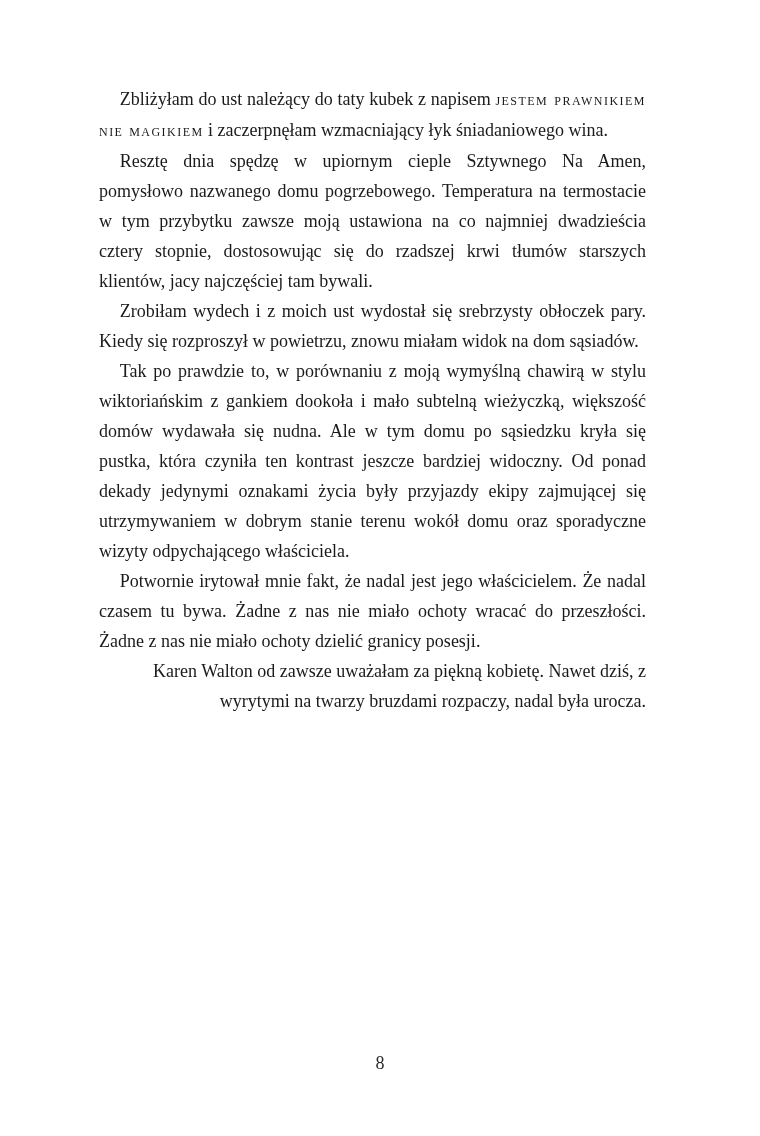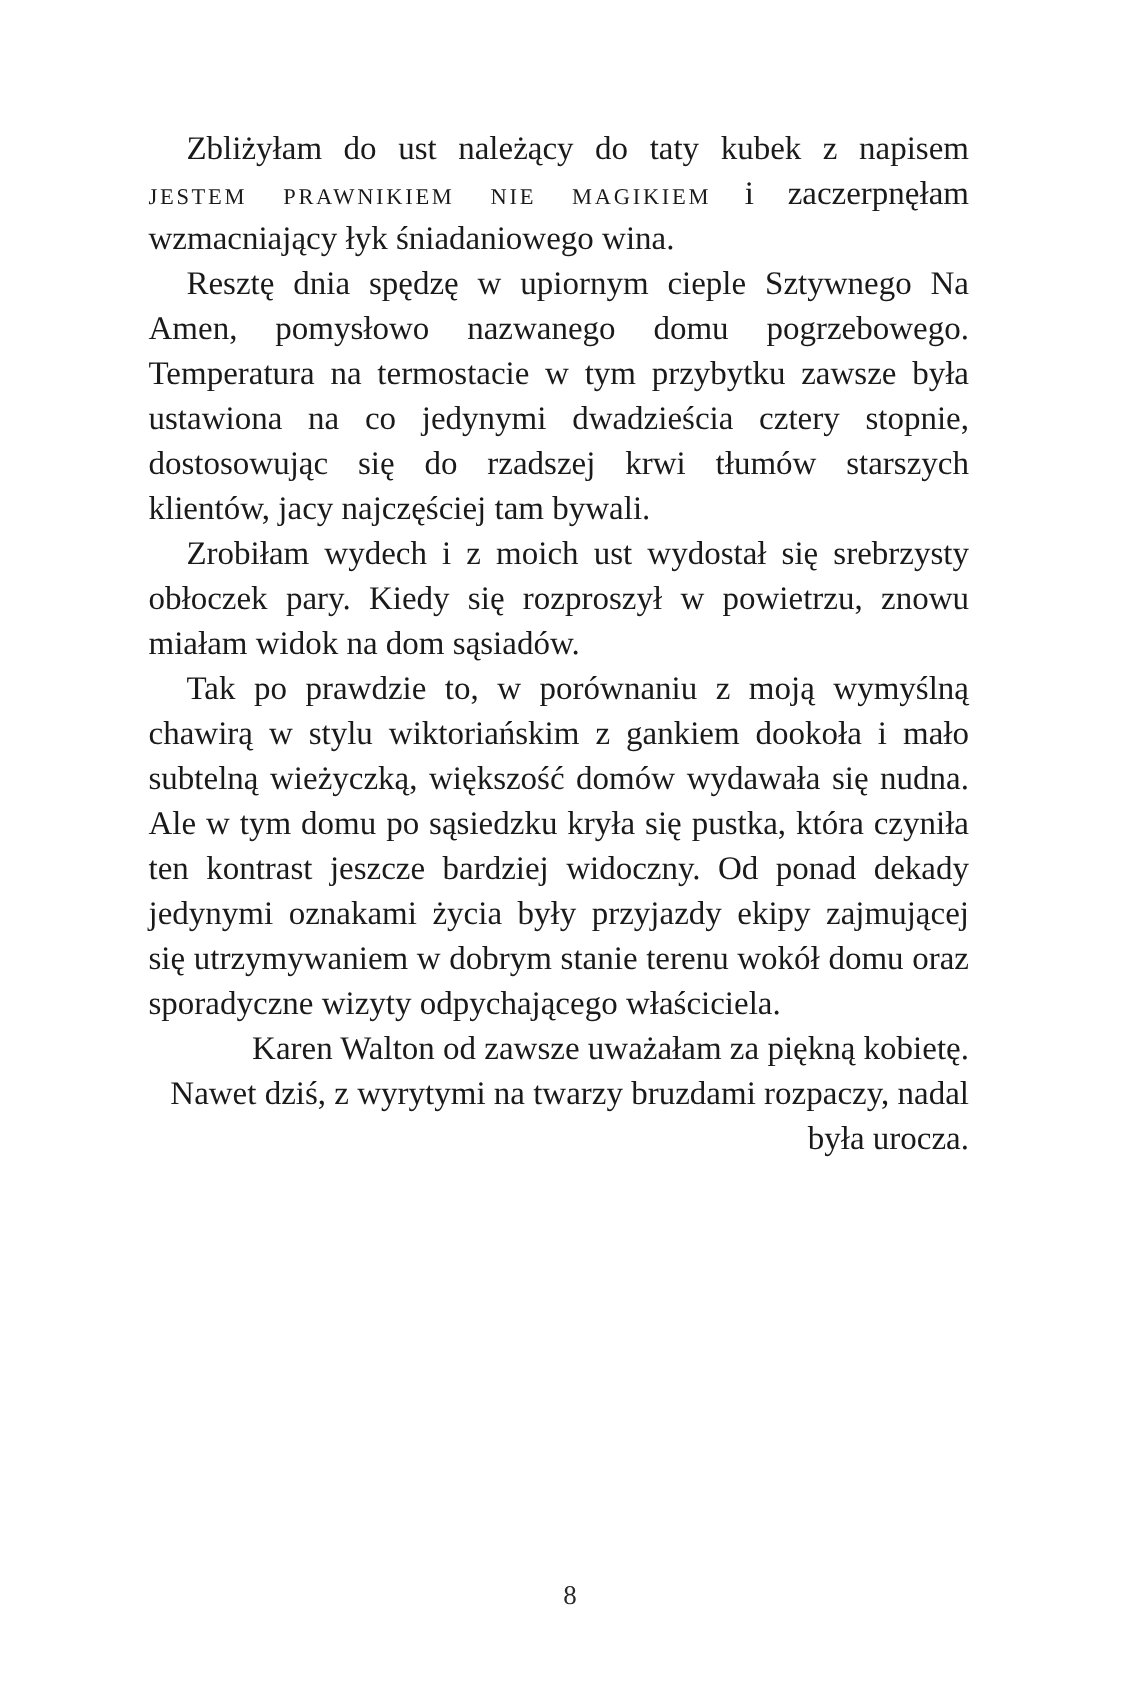--- a/index.html
+++ b/index.html
@@ -22,21 +22,21 @@
   .text-block {
     position: absolute;
     left: 99px;
     top: 84px;
     width: 547px;
   }
 
   .para {
     margin: 0;
     font-family: "Liberation Serif", "DejaVu Serif", serif;
-    font-size: 22px;
+    font-size: 18px;
     line-height: 30px;
     color: #1a1a1a;
     text-align: justify;
     text-justify: inter-word;
     text-indent: 1.15em;
     -webkit-font-smoothing: antialiased;
     hyphens: manual;
   }
 
   .para:last-of-type {
@@ -63,28 +63,29 @@
 </style>
 </head>
 <body>
 
 <div class="page">
 
   <div class="text-block">
 
     <p class="para"><span>Zbliżyłam do ust należący do taty kubek z napisem </span><span class="smallcaps">jestem prawnikiem nie magikiem</span><span> i zaczerpnęłam wzmacniający łyk śniadaniowego wina.</span></p>
 
-    <p class="para">Resztę dnia spędzę w upiornym cieple Sztywnego Na Amen, pomysłowo nazwanego domu pogrzebowego. Temperatura na termostacie w tym przybytku zawsze była ustawiona na co jedynymi dwadzieścia cztery stopnie, dostosowując się do rzadszej krwi tłumów starszych klientów, jacy najczęściej tam bywali.</p>
+    <p class="para">Resztę dnia spędzę w upiornym cieple Sztywnego Na Amen, pomysłowo nazwanego domu pogrzebowego. Temperatura na termostacie w tym przybytku zawsze moją ustawiona na co najmniej dwadzieścia cztery stopnie, dostosowując się do rzadszej krwi tłumów starszych klientów, jacy najczęściej tam bywali.</p>
 
     <p class="para">Zrobiłam wydech i z moich ust wydostał się srebrzysty obłoczek pary. Kiedy się rozproszył w powietrzu, znowu miałam widok na dom sąsiadów.</p>
 
 
     <p class="para">Tak po prawdzie to, w porównaniu z moją wymyślną chawirą w stylu wiktoriańskim z gankiem dookoła i mało subtelną wieżyczką, większość domów wydawała się nudna. Ale w tym domu po sąsiedzku kryła się pustka, która czyniła ten kontrast jeszcze bardziej widoczny. Od ponad dekady jedynymi oznakami życia były przyjazdy ekipy zajmującej się utrzymywaniem w dobrym stanie terenu wokół domu oraz sporadyczne wizyty odpychającego właściciela.</p>
 
 
+    <p class="para">Potwornie irytował mnie fakt, że nadal jest jego właścicielem. Że nadal czasem tu bywa. Żadne z nas nie miało ochoty wracać do przeszłości. Żadne z nas nie miało ochoty dzielić granicy posesji.</p>
 
 
     <p class="para">Karen Walton od zawsze uważałam za piękną kobietę. Nawet dziś, z wyrytymi na twarzy bruzdami rozpaczy, nadal była urocza.</p>
 
   </div>
 
   <div class="folio">8</div>
 
 </div>
 

